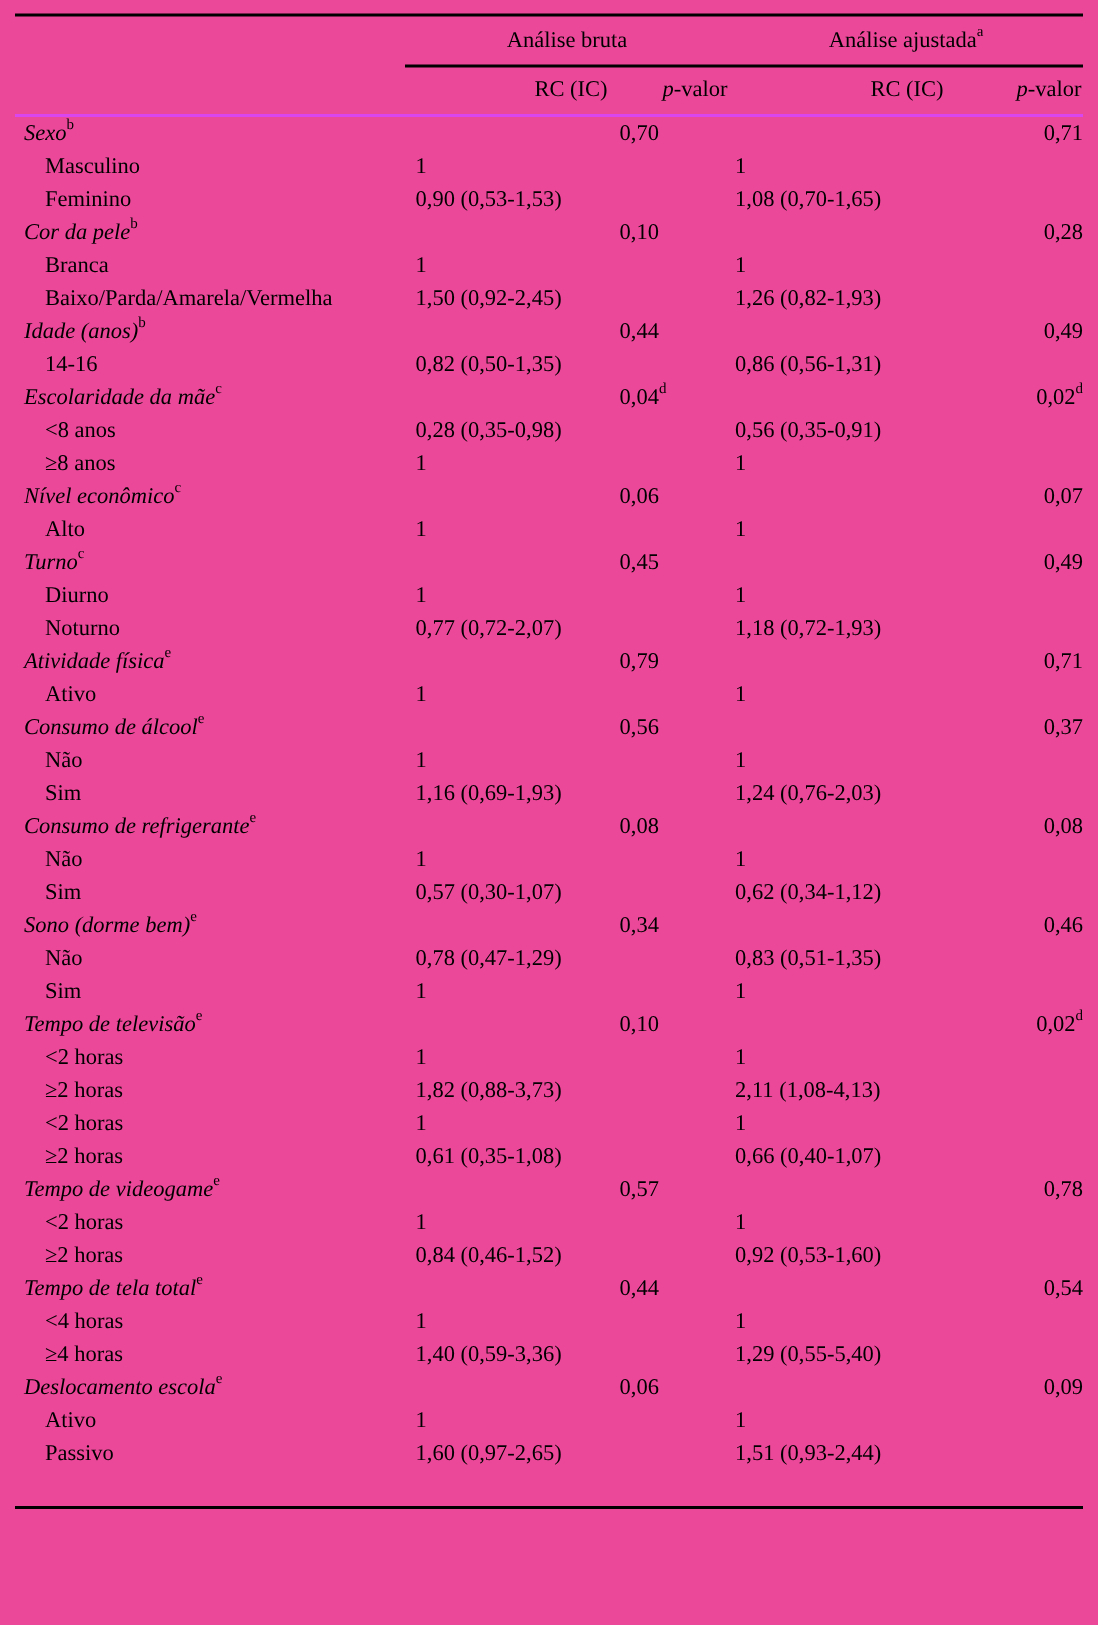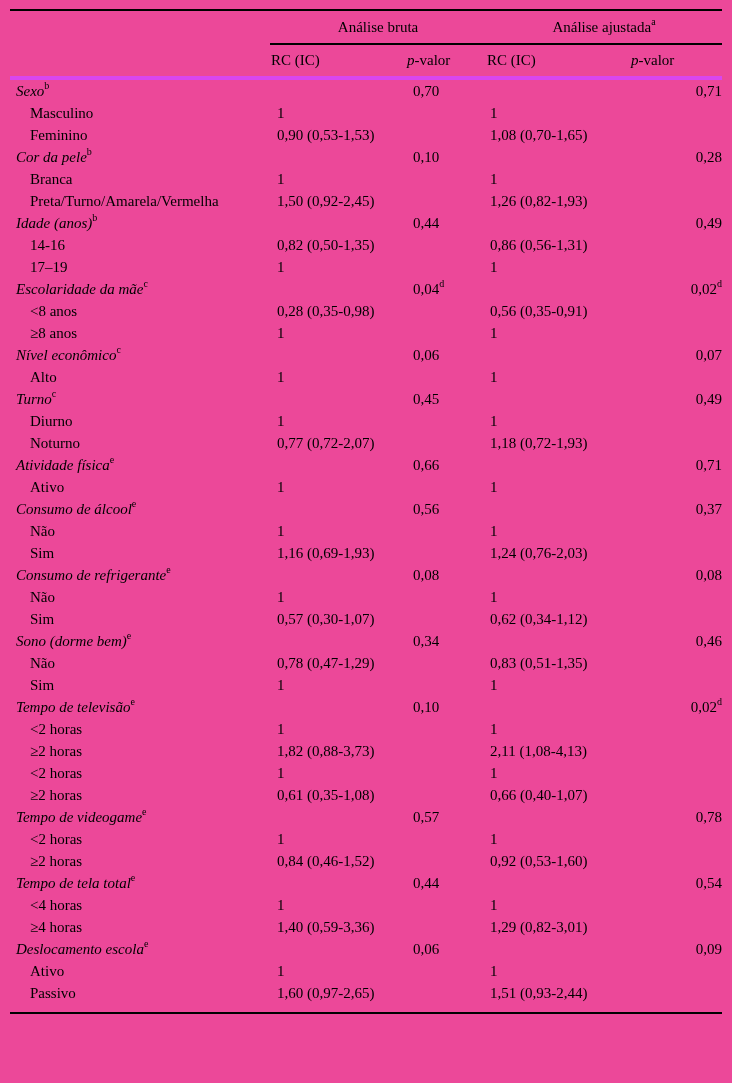--- a/index.html
+++ b/index.html
@@ -22,24 +22,24 @@
   }
   col.c1{width:260px}
   col.c2{width:136px}
   col.c3{width:80px}
   col.c4{width:144px}
   col.c5{width:92px}
 
   th{font-weight:normal;}
   thead tr.group-row th{height:30px;vertical-align:middle;text-align:center;}
   thead tr.group-row th.group{border-bottom:2px solid #000;}
-  thead tr.sub-row th{height:29px;vertical-align:middle;text-align:left;border-bottom:4px solid #d946ef;}
+  thead tr.sub-row th{height:29px;vertical-align:middle;text-align:right;border-bottom:2px solid #d946ef;}
 
   tbody td{height:22px;line-height:22px;vertical-align:middle;padding:0;white-space:nowrap;overflow:visible;}
-  tbody tr:last-child td{padding-bottom:8px;}
+  tbody tr:last-child td{padding-bottom:24px;}
 
   td.c-lbl.cat{font-style:italic;padding-left:6px;}
   td.c-lbl.item{padding-left:20px;}
   td.c-rc1{padding-left:7px;}
   td.c-p1{padding-left:7px;}
   td.c-rc2{padding-left:4px;}
   td.c-p2{padding-left:25px;text-align:right;}
 
   sup{
     font-style:normal;
@@ -119,48 +119,41 @@
           <td class="c-p2">0,28</td>
         </tr>
         <tr>
           <td class="c-lbl item">Branca</td>
           <td class="c-rc1">1</td>
           <td class="c-p1"></td>
           <td class="c-rc2">1</td>
           <td class="c-p2"></td>
         </tr>
         <tr>
-          <td class="c-lbl item">Preta/Turno/Amarela/Vermelha</td>
+          <td class="c-lbl item">Baixo/Parda/Amarela/Vermelha</td>
           <td class="c-rc1">1,50 (0,92-2,45)</td>
           <td class="c-p1"></td>
           <td class="c-rc2">1,26 (0,82-1,93)</td>
           <td class="c-p2"></td>
         </tr>
         <tr>
           <td class="c-lbl cat">Idade (anos)<sup>b</sup></td>
           <td class="c-rc1"></td>
           <td class="c-p1">0,44</td>
           <td class="c-rc2"></td>
           <td class="c-p2">0,49</td>
         </tr>
         <tr>
           <td class="c-lbl item">14-16</td>
           <td class="c-rc1">0,82 (0,50-1,35)</td>
           <td class="c-p1"></td>
           <td class="c-rc2">0,86 (0,56-1,31)</td>
           <td class="c-p2"></td>
         </tr>
         <tr>
-          <td class="c-lbl item">17–19</td>
-          <td class="c-rc1">1</td>
-          <td class="c-p1"></td>
-          <td class="c-rc2">1</td>
-          <td class="c-p2"></td>
-        </tr>
-        <tr>
           <td class="c-lbl cat">Escolaridade da mãe<sup>c</sup></td>
           <td class="c-rc1"></td>
           <td class="c-p1">0,04<sup>d</sup></td>
           <td class="c-rc2"></td>
           <td class="c-p2">0,02<sup>d</sup></td>
         </tr>
         <tr>
           <td class="c-lbl item">&lt;8 anos</td>
           <td class="c-rc1">0,28 (0,35-0,98)</td>
           <td class="c-p1"></td>
@@ -205,21 +198,21 @@
         <tr>
           <td class="c-lbl item">Noturno</td>
           <td class="c-rc1">0,77 (0,72-2,07)</td>
           <td class="c-p1"></td>
           <td class="c-rc2">1,18 (0,72-1,93)</td>
           <td class="c-p2"></td>
         </tr>
         <tr>
           <td class="c-lbl cat">Atividade física<sup>e</sup></td>
           <td class="c-rc1"></td>
-          <td class="c-p1">0,66</td>
+          <td class="c-p1">0,79</td>
           <td class="c-rc2"></td>
           <td class="c-p2">0,71</td>
         </tr>
         <tr>
           <td class="c-lbl item">Ativo</td>
           <td class="c-rc1">1</td>
           <td class="c-p1"></td>
           <td class="c-rc2">1</td>
           <td class="c-p2"></td>
         </tr>
@@ -353,21 +346,21 @@
           <td class="c-lbl item">&lt;4 horas</td>
           <td class="c-rc1">1</td>
           <td class="c-p1"></td>
           <td class="c-rc2">1</td>
           <td class="c-p2"></td>
         </tr>
         <tr>
           <td class="c-lbl item">≥4 horas</td>
           <td class="c-rc1">1,40 (0,59-3,36)</td>
           <td class="c-p1"></td>
-          <td class="c-rc2">1,29 (0,82-3,01)</td>
+          <td class="c-rc2">1,29 (0,55-5,40)</td>
           <td class="c-p2"></td>
         </tr>
         <tr>
           <td class="c-lbl cat">Deslocamento escola<sup>e</sup></td>
           <td class="c-rc1"></td>
           <td class="c-p1">0,06</td>
           <td class="c-rc2"></td>
           <td class="c-p2">0,09</td>
         </tr>
         <tr>

